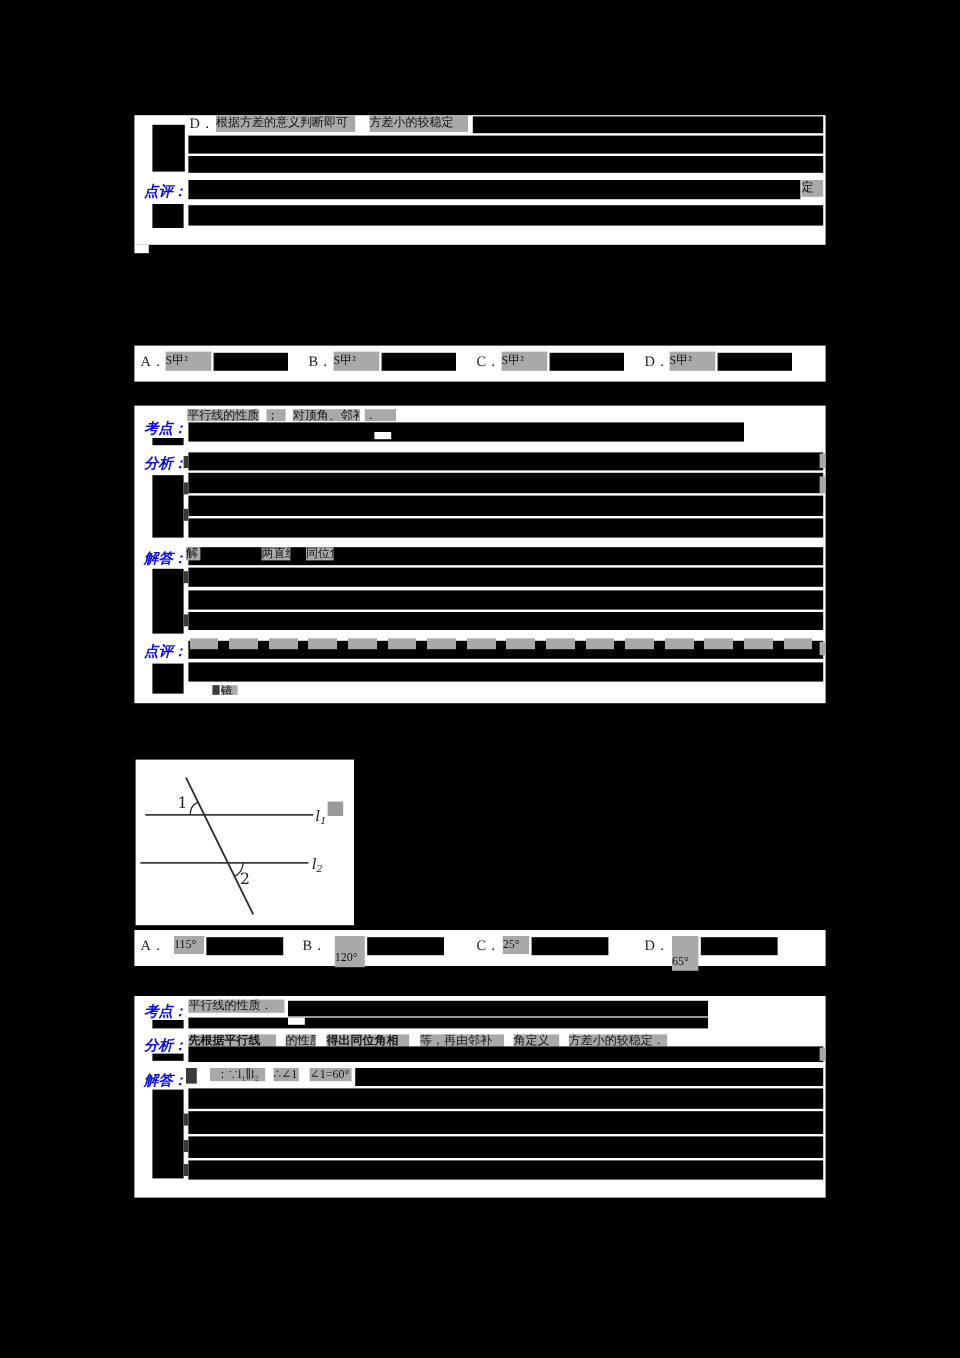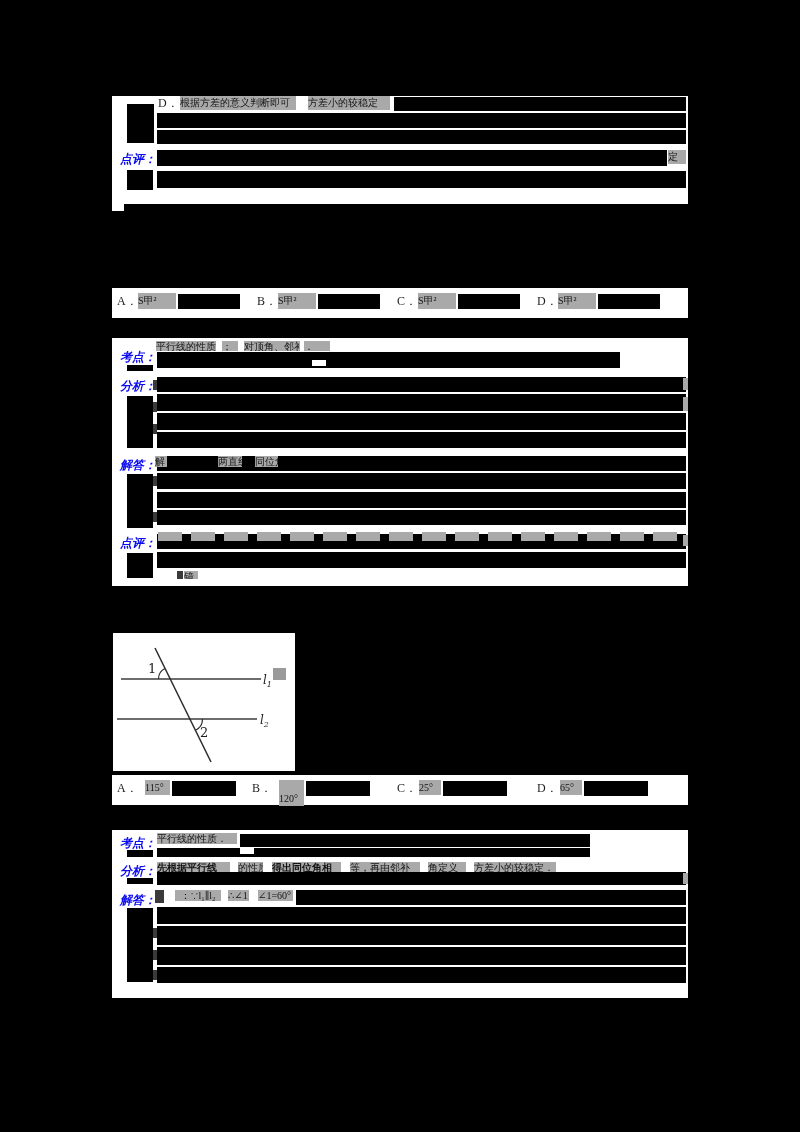--- a/index.html
+++ b/index.html
@@ -129,21 +129,21 @@
 
   <span class="lt" style="left:140px;top:6px;">B．</span>
   <span class="hl" style="left:167px;top:5px;width:25px;height:13px;padding-top:13px;">120°</span>
   <div class="bar" style="left:194px;top:6px;width:64px;height:15px;"></div>
 
   <span class="lt" style="left:285px;top:6px;">C．</span>
   <span class="hl" style="left:307px;top:5px;width:22px;height:13px;padding-top:2px;">25°</span>
   <div class="bar" style="left:331px;top:6px;width:64px;height:15px;"></div>
 
   <span class="lt" style="left:425px;top:6px;">D．</span>
-  <span class="hl" style="left:448px;top:5px;width:22px;height:13px;padding-top:2px;">65°</span>
+  <span class="hl" style="left:448px;top:5px;width:22px;height:13px;padding-top:16px;">65°</span>
   <div class="bar" style="left:472px;top:6px;width:64px;height:15px;"></div>
 </div>
 
 <div class="box" style="left:112px;top:830px;width:576px;height:168px;">
 
   <span class="blab" style="left:8px;top:6px;">考点：</span>
   <div class="bar" style="left:15px;top:20px;width:26px;height:7px;"></div>
   <span class="hl" style="left:45px;top:3px;width:80px;height:11px;">平行线的性质．</span>
   <div class="bar" style="left:128px;top:4px;width:350px;height:13px;"></div>
   <div class="bar" style="left:45px;top:18px;width:433px;height:9px;"></div>

